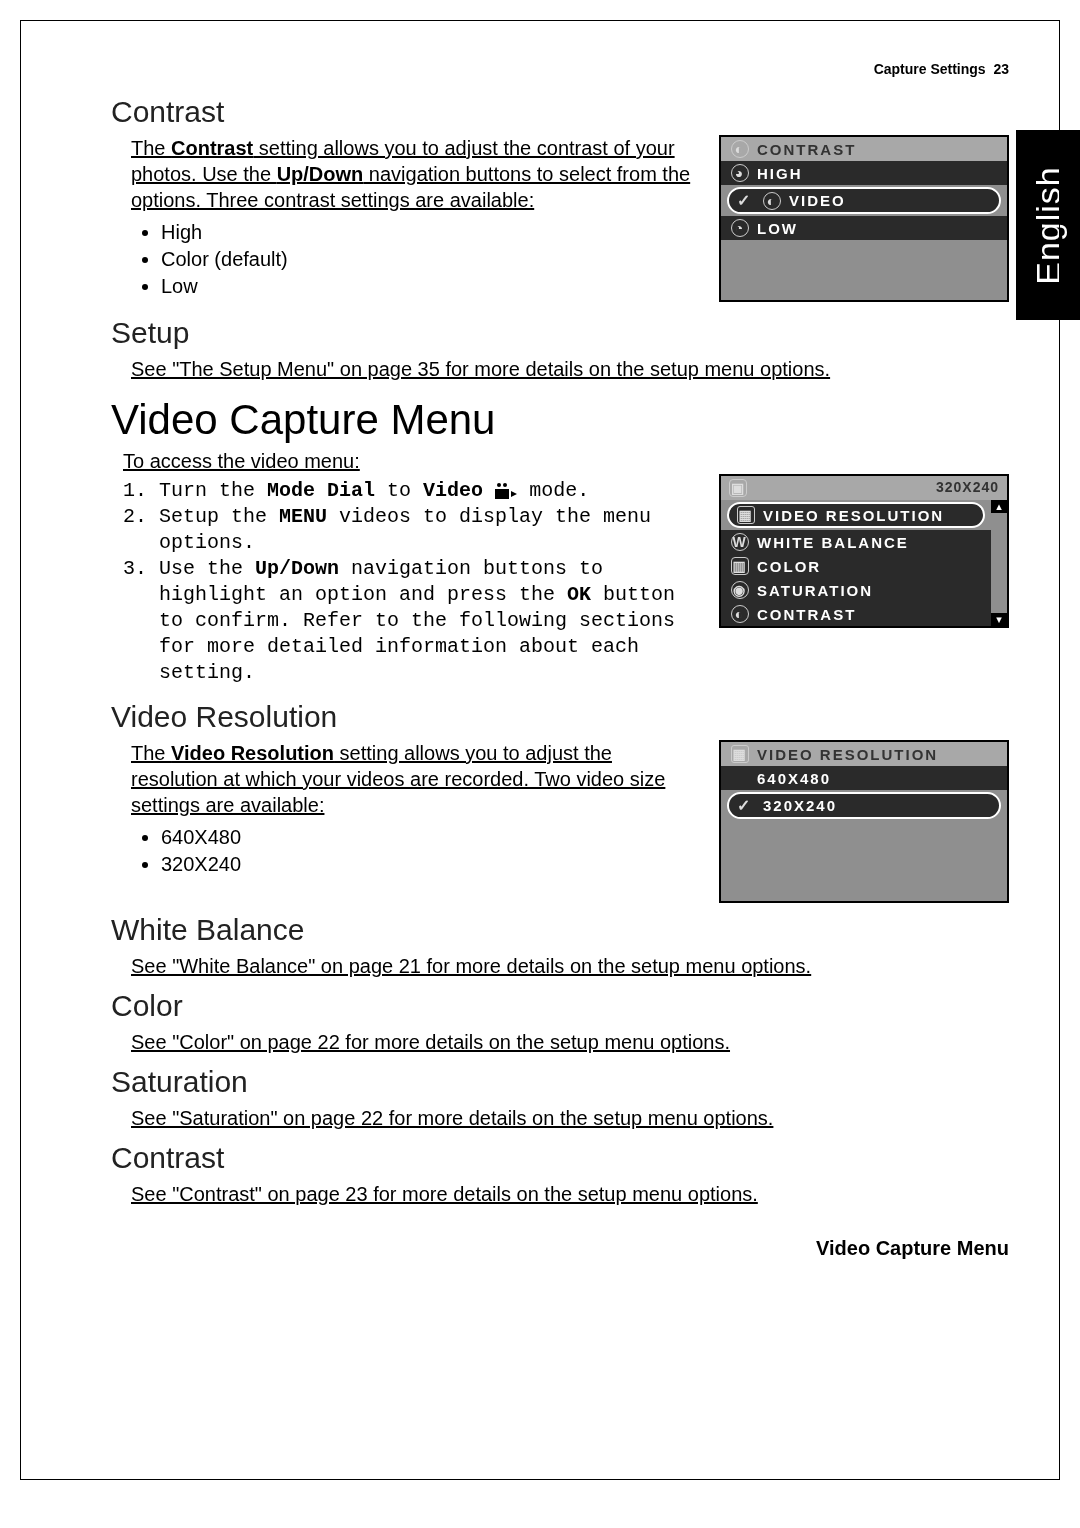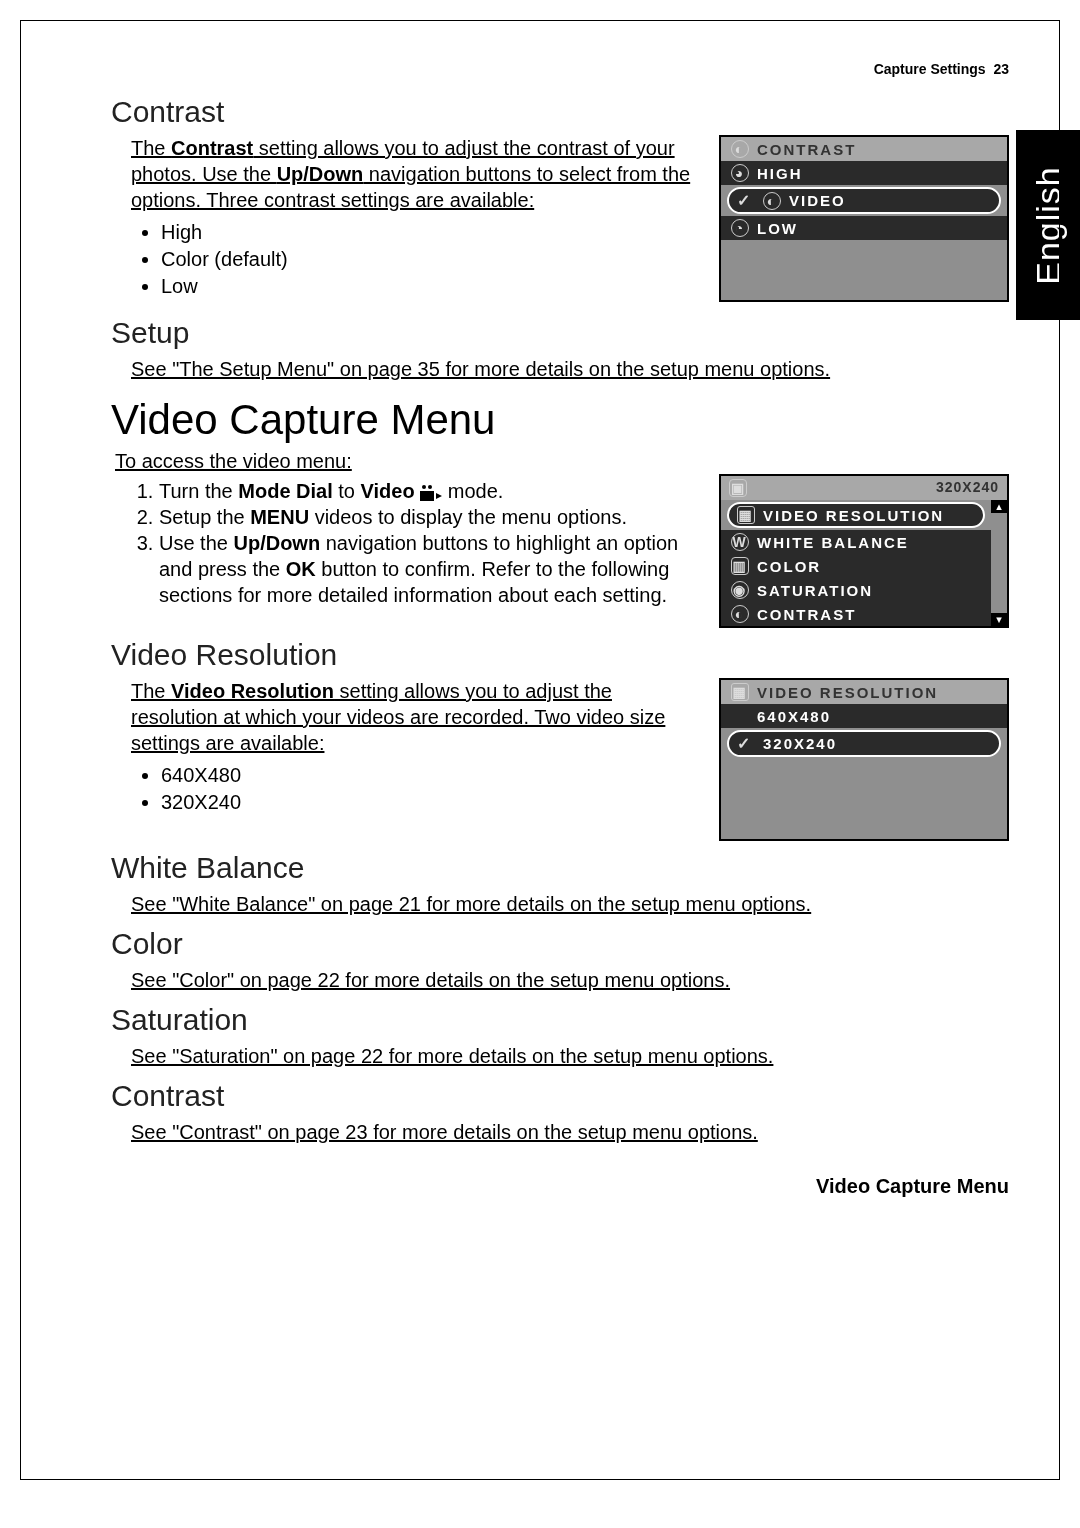--- a/index.html
+++ b/index.html
@@ -68,20 +68,21 @@
   ul.opts {
     list-style: disc;
     margin: 6px 0 6px 50px;
     font-size: 20px;
     line-height: 1.35;
   }
   ol.steps {
     margin: 4px 0 4px 48px;
     font-size: 20px;
     line-height: 1.3;
+    font-family: Liberation Mono, monospace;
   }
   .bold { font-weight: bold; }
   .footer-right {
     text-align: right;
     font-weight: bold;
     font-size: 20px;
     margin-top: 30px;
   }
   
   .lcd {
@@ -225,21 +226,21 @@
         <span>LOW</span>
       </div>
       <div class="lcd-fill"></div>
     </div>
   </div>
 
   <h2 class="section">Setup</h2>
   <p class="body-text">See "The Setup Menu" on page 35 for more details on the setup menu options.</p>
 
   <h1 class="main">Video Capture Menu</h1>
-  <p class="body-text" style="margin-left:4px">To access the video menu:</p>
+  <p class="body-text" style="margin-left:12px">To access the video menu:</p>
   <div class="two-col">
     <div class="col-text">
       <ol class="steps">
         <li>
           <span>Turn the </span><span class="bold">Mode Dial</span><span> to </span><span class="bold">Video</span>
           <span class="video-icon"><span class="dots">
                 <i></i>
                 <i></i>
               </span></span>
           <span> mode.</span>

